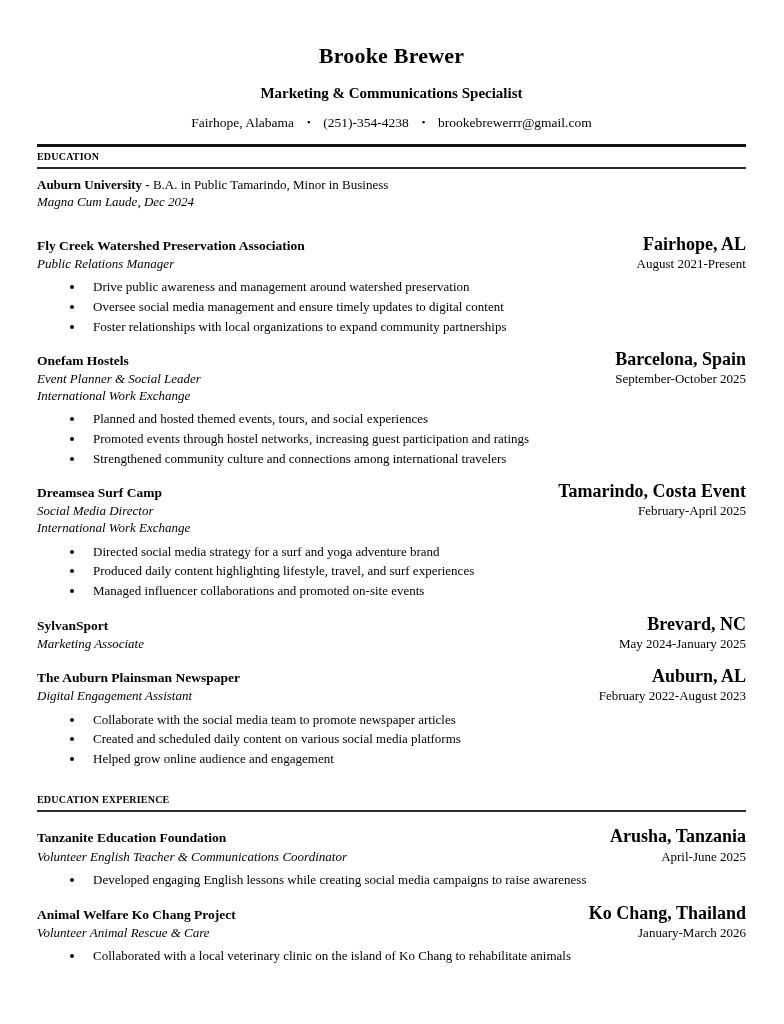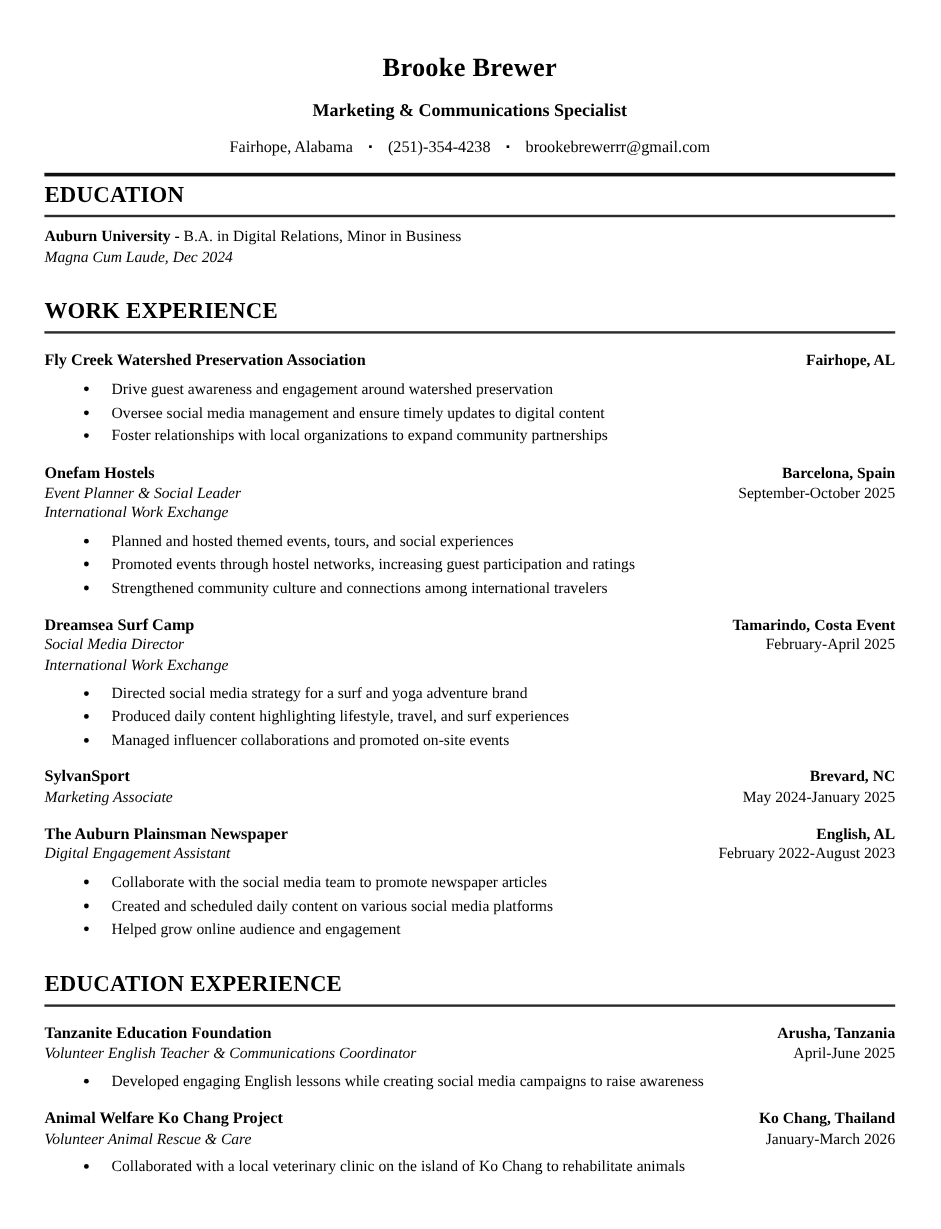--- a/index.html
+++ b/index.html
@@ -39,37 +39,37 @@
     margin: 0 13px;
     font-size: 9px;
     vertical-align: 2px;
   }
 
   
   .rule-top { border-top: 3px solid #111111; margin-top: 12px; }
   .sec { margin-top: 22px; }
   .sec.first { margin-top: 0; }
   .sec-head {
-    font-size: 19px;
+    font-size: 10px;
     font-weight: 700;
     padding: 4px 0 4px;
     border-bottom: 2px solid #2b2b2b;
     letter-spacing: .2px;
   }
 
   
   .edu-line { margin-top: 8px; }
   .b { font-weight: 700; }
   .i { font-style: italic; }
 
   
   .job { margin-top: 13px; }
   .row { display: flex; justify-content: space-between; align-items: baseline; }
   .company { font-weight: 700; font-size: 13.5px; }
-  .loc { font-weight: 700; font-size: 13px; white-space: nowrap; }
+  .loc { font-weight: 700; font-size: 18px; white-space: nowrap; }
   .role { font-style: italic; }
   .dates { white-space: nowrap; }
   .note { font-style: italic; }
   .note:empty { display: none; }
   .bullets {
     margin: 7px 0 0;
     padding: 0 0 0 48px;
   }
   .bullets li {
     margin: 0 0 3px;
@@ -87,38 +87,41 @@
     <div class="contact">
       <span>Fairhope, Alabama</span><span class="sep">▪</span><span>(251)-354-4238</span><span class="sep">▪</span><span>brookebrewerrr@gmail.com</span>
     </div>
   </header>
 
   <div class="rule-top"></div>
 
   <section class="sec first">
     <div class="sec-head">EDUCATION</div>
     <div class="edu-line">
-      <span class="b">Auburn University - </span><span>B.A. in Digital Relations, Minor in Business</span>
+      <span class="b">Auburn University - </span><span>B.A. in Public Tamarindo, Minor in Business</span>
     </div>
     <div class="i">Magna Cum Laude, Dec 2024</div>
   </section>
 
   <section class="sec">
-    <div class="sec-head">WORK EXPERIENCE</div>
     <div>
 
         <article class="job">
           <div class="row">
             <span class="company">Fly Creek Watershed Preservation Association</span>
             <span class="loc">Fairhope, AL</span>
           </div>
-
-          <ul class="bullets">
-
-              <li>Drive guest awareness and engagement around watershed preservation</li>
+          <div class="row">
+            <span class="role">Public Relations Manager</span>
+            <span class="dates">August 2021-Present</span>
+          </div>
+
+          <ul class="bullets">
+
+              <li>Drive public awareness and management around watershed preservation</li>
 
               <li>Oversee social media management and ensure timely updates to digital content</li>
 
               <li>Foster relationships with local organizations to expand community partnerships</li>
             </ul>
         </article>
 
         <article class="job">
           <div class="row">
             <span class="company">Onefam Hostels</span>
@@ -167,21 +170,21 @@
           <div class="row">
             <span class="role">Marketing Associate</span>
             <span class="dates">May 2024-January 2025</span>
           </div>
 
         </article>
 
         <article class="job">
           <div class="row">
             <span class="company">The Auburn Plainsman Newspaper</span>
-            <span class="loc">English, AL</span>
+            <span class="loc">Auburn, AL</span>
           </div>
           <div class="row">
             <span class="role">Digital Engagement Assistant</span>
             <span class="dates">February 2022-August 2023</span>
           </div>
 
           <ul class="bullets">
 
               <li>Collaborate with the social media team to promote newspaper articles</li>
 

